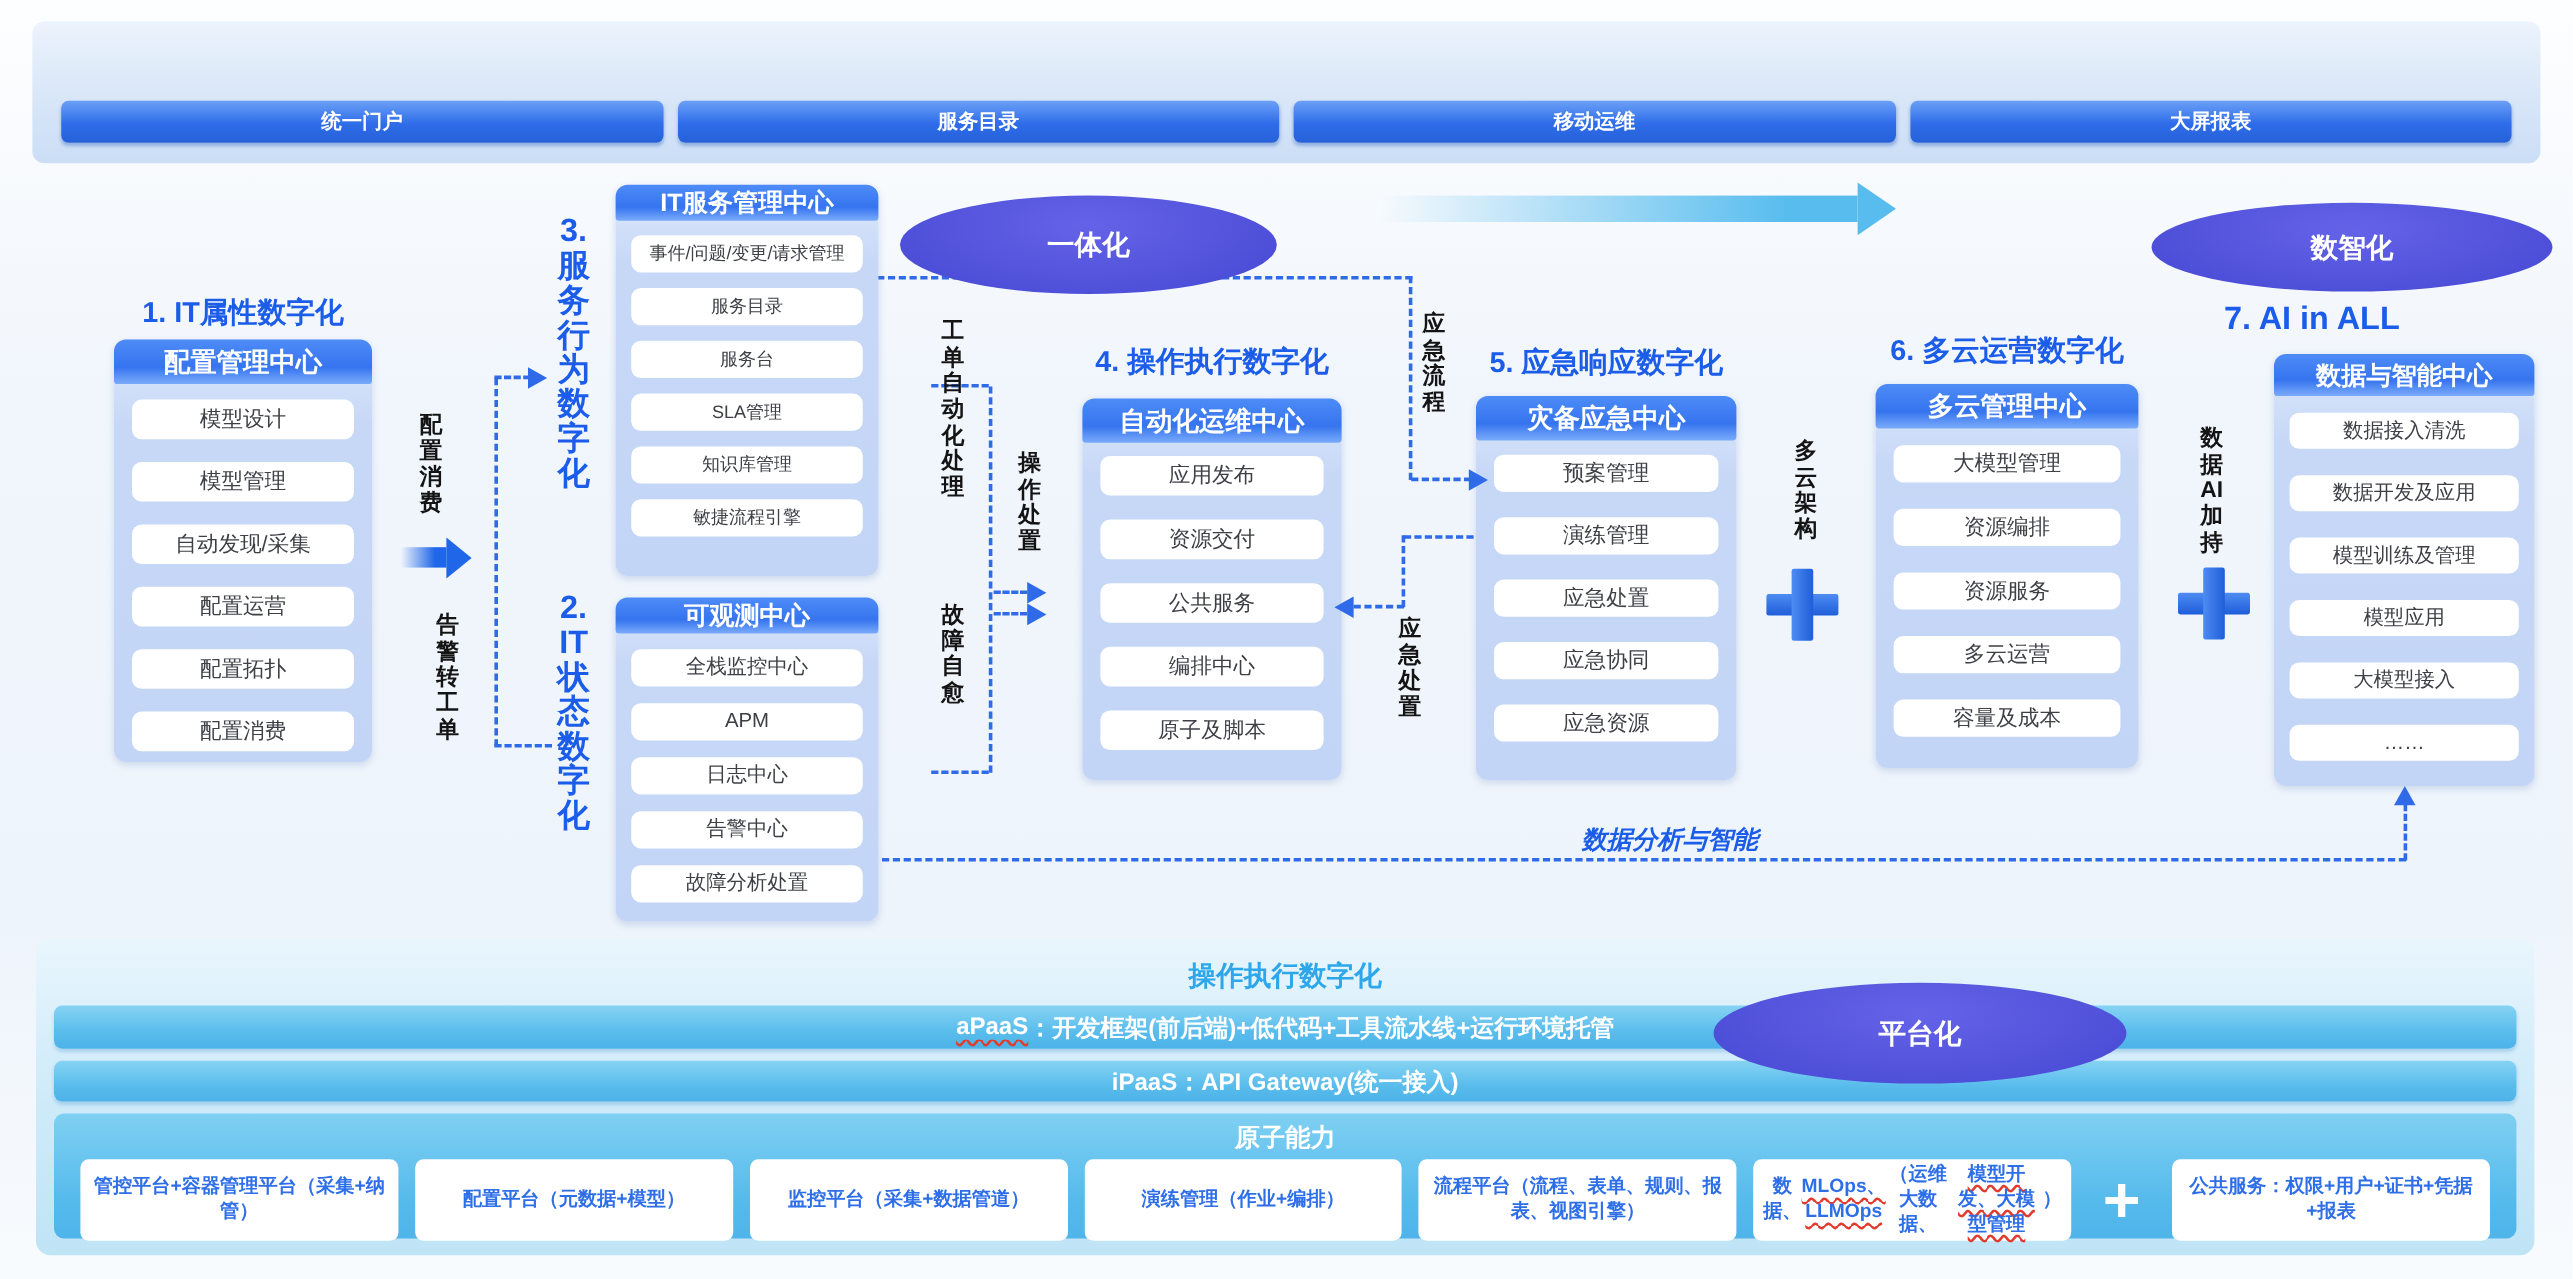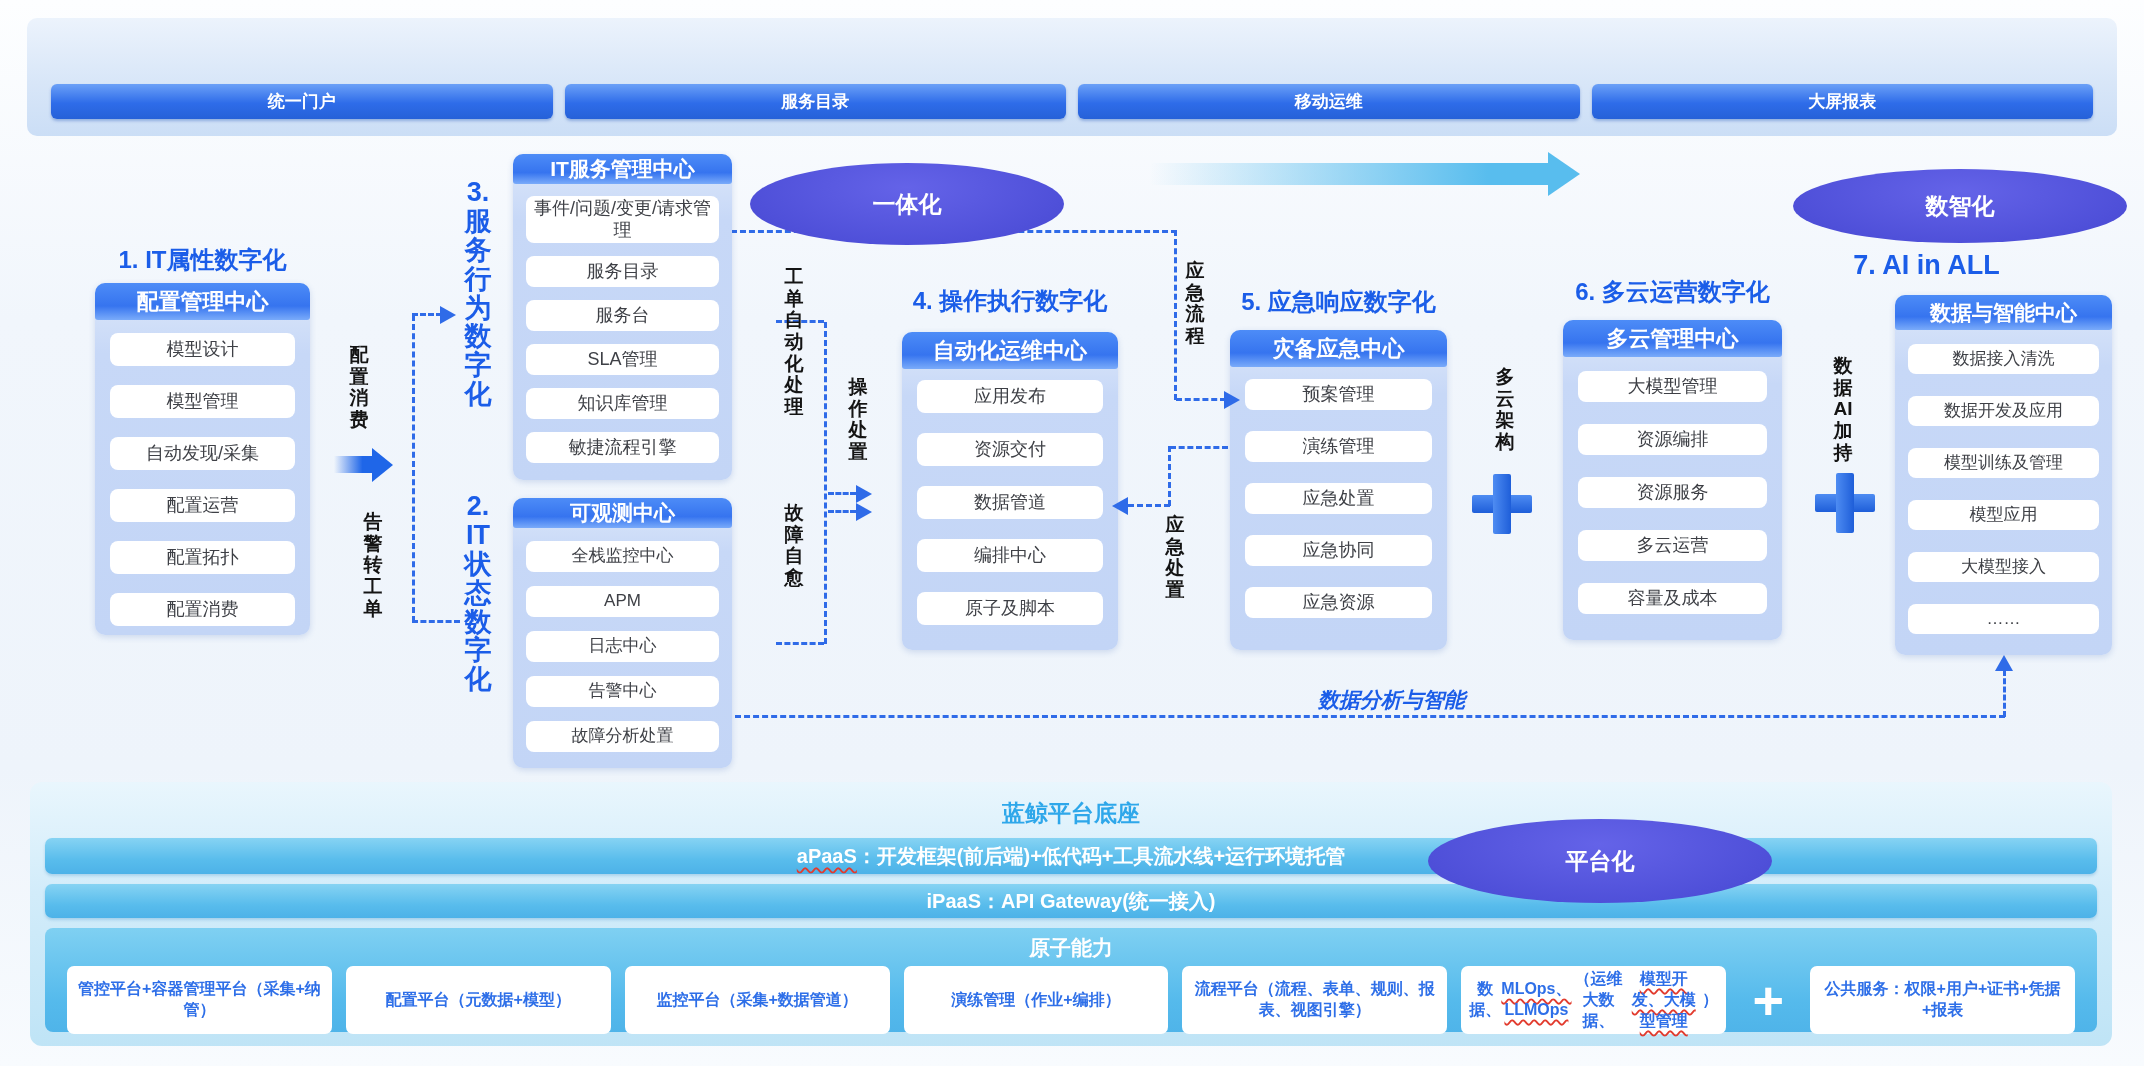--- a/index.html
+++ b/index.html
@@ -33,21 +33,21 @@
          background:linear-gradient(180deg,#dde8fa 0%,#c7d8f7 20%,#c3d5f6 100%);
          box-shadow:0 2px 6px rgba(60,100,180,.20);}
   .phead{height:37px;border-radius:10px 10px 3px 3px;color:#fff;font-weight:bold;font-size:22px;
          display:flex;align-items:center;justify-content:center;
          background:linear-gradient(180deg,#4d8cf7 0%,#3674ef 62%,#7aabfa 100%);}
   .pitems{display:flex;flex-direction:column;}
   .pitem{background:#fff;border-radius:8px;min-height:33px;display:flex;align-items:center;justify-content:center;
          color:#3e4046;font-size:18px;text-align:center;padding:2px 6px;box-sizing:border-box;line-height:1.2;}
   #p1{left:95px;top:283px;width:215px;height:352px;} #p1 .pitems{gap:19px;padding:13px 15px;}
   #p3{left:513px;top:154px;width:219px;height:326px;} #p3 .phead{height:30px;font-size:21px;}
-      #p3 .pitems{gap:13px;padding:12px 13px;} #p3 .pitem{min-height:31px;font-size:18px;}
+      #p3 .pitems{gap:13px;padding:12px 13px;} #p3 .pitem{min-height:31px;font-size:15px;text-align:right;}
   #p2{left:513px;top:498px;width:219px;height:270px;} #p2 .phead{height:30px;font-size:21px;}
       #p2 .pitems{gap:14px;padding:13px 13px;} #p2 .pitem{min-height:31px;font-size:17px;}
   #p4{left:902px;top:332px;width:216px;height:318px;} #p4 .pitems{gap:20px;padding:11px 15px;}
   #p5{left:1230px;top:330px;width:217px;height:320px;} #p5 .pitems{gap:21px;padding:12px 15px;} #p5 .pitem{min-height:31px;}
   #p6{left:1563px;top:320px;width:219px;height:320px;} #p6 .pitems{gap:22px;padding:14px 15px;} #p6 .pitem{min-height:31px;}
   #p7{left:1895px;top:295px;width:217px;height:360px;} #p7 .phead{font-size:21px;height:35px;}
       #p7 .pitems{gap:22px;padding:14px 13px;} #p7 .pitem{min-height:30px;font-size:17px;}
 
   
   .oval{position:absolute;border-radius:50%;color:#fff;font-weight:bold;font-size:23px;z-index:5;
@@ -190,21 +190,21 @@
         <div class="pitem">日志中心</div>
         <div class="pitem">告警中心</div>
         <div class="pitem">故障分析处置</div>
       </div>
   </div>
   <div class="panel" id="p4">
     <div class="phead">自动化运维中心</div>
     <div class="pitems">
         <div class="pitem">应用发布</div>
         <div class="pitem">资源交付</div>
-        <div class="pitem">数据管道</div>
+        <div class="pitem">公共服务</div>
         <div class="pitem">编排中心</div>
         <div class="pitem">原子及脚本</div>
       </div>
   </div>
   <div class="panel" id="p5">
     <div class="phead">灾备应急中心</div>
     <div class="pitems">
         <div class="pitem">预案管理</div>
         <div class="pitem">演练管理</div>
         <div class="pitem">应急处置</div>
@@ -271,21 +271,21 @@
 
   <div class="dh" id="dhK"></div>
   <div class="dv" id="dvK"></div>
   <div class="arr-u" id="auK"></div>
   <div id="lbl-data-analysis">数据分析与智能</div>
 
   <div class="plus" id="plus56"></div>
   <div class="plus" id="plus67"></div>
 
   <div id="base">
-    <div id="base-title">蓝鲸平台底座</div>
+    <div id="base-title">操作执行数字化</div>
     <div class="bar" id="bar-apaas">
         <span class="wavy">aPaaS</span>
         <span>：开发框架(前后端)+低代码+工具流水线+运行环境托管</span>
       </div>
     <div class="bar" id="bar-ipaas">iPaaS：API Gateway(统一接入)</div>
     <div id="atomic">
       <div id="atomic-title">原子能力</div>
       <div id="atomic-row">
         <div class="abox">
             <span>管控平台+容器管理平台（采集+纳管）</span>

